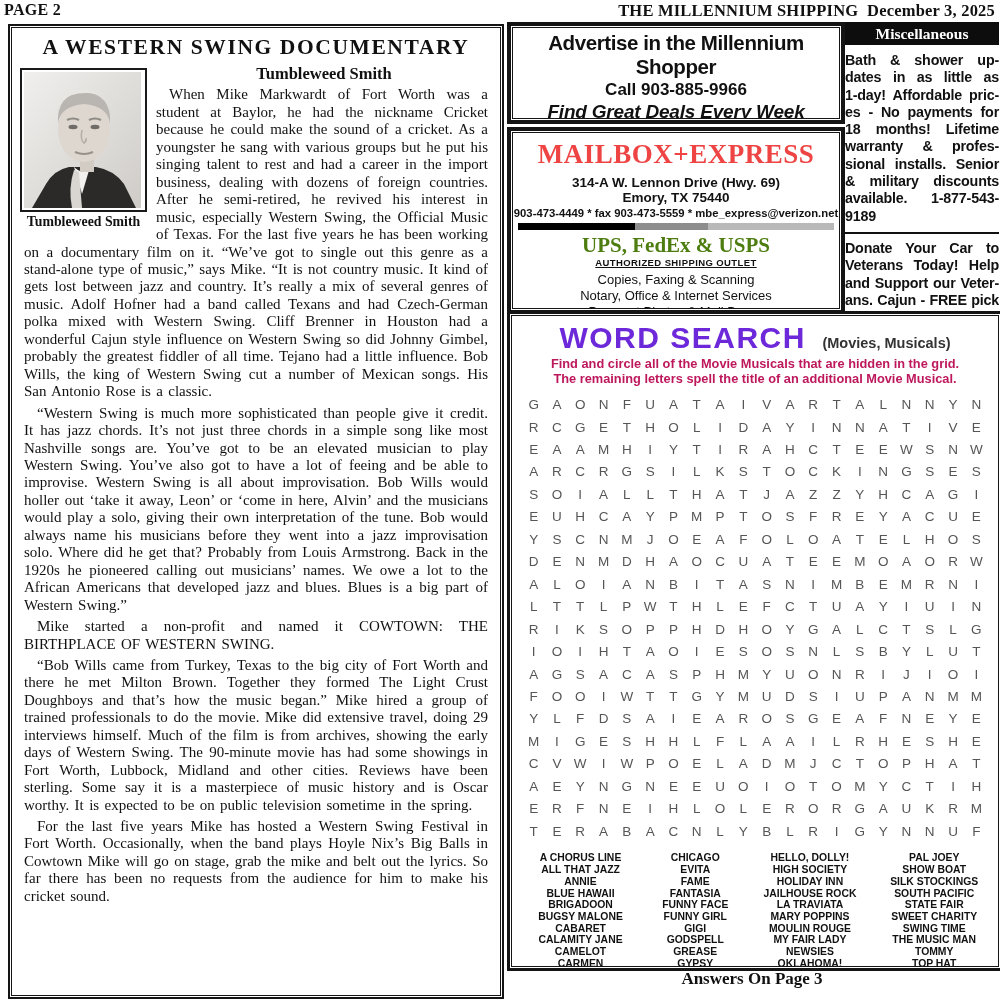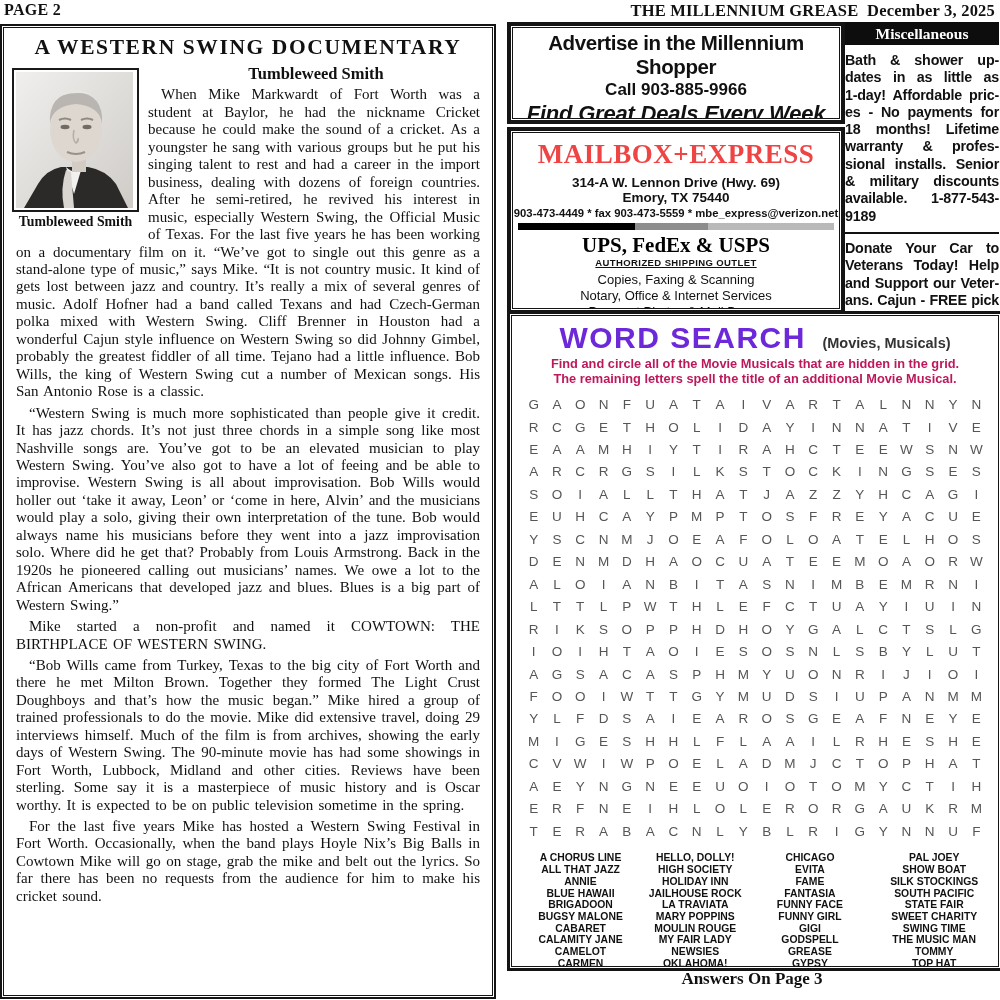--- a/index.html
+++ b/index.html
@@ -9,49 +9,49 @@
   
   .hdr{position:absolute;top:1px;left:4px;right:4px;height:20px;font-weight:bold;}
   .hdr-left{position:absolute;left:0;top:0;font-size:16px;letter-spacing:.3px;}
   .hdr-right{position:absolute;right:1px;top:0;font-size:16.5px;letter-spacing:.2px;white-space:nowrap;}
 
   
   .dbl{position:absolute;background:#fff;border:3px solid #141414;}
   .dbl-inner{position:absolute;inset:1px;border:1px solid #141414;overflow:hidden;}
 
   
-  .article{left:0;top:24px;width:492px;height:971px;border-width:2px;}
+  .article{left:8px;top:24px;width:492px;height:971px;border-width:2px;}
   .art-pad{padding:5px 8px 4px 8px;}
   .art-title{text-align:center;font-weight:bold;font-size:21.5px;letter-spacing:1.6px;margin:2px 0 5px 0;}
   .art-flow{font-size:15px;line-height:17.45px;text-align:justify;word-spacing:1.6px;}
   .photoblock{float:left;width:127px;margin:3px 9px 0 0;}
   .photoframe{border:2px solid #1a1a1a;background:#fff;padding:2px;}
   .photoframe svg{display:block;width:117px;height:136px;}
   .photocap{text-align:center;font-weight:bold;font-size:13.8px;margin-top:1px;word-spacing:0;}
   .byline{text-align:center;font-weight:bold;font-size:16.5px;margin:1px 0 2px 0;word-spacing:0;}
   .art-flow p{margin:4px;text-indent:13px;}
 
   
   .advertise{left:507px;top:22px;width:330px;height:94px;border-width:4px;}
   .advertise .dbl-inner{text-align:center;font-family:"Liberation Sans",sans-serif;}
   .adv-1{font-size:20.5px;font-weight:900;letter-spacing:-.4px;margin-top:3px;}
   .adv-2{font-size:17px;font-weight:bold;margin-top:1px;}
-  .adv-3{font-size:22px;font-weight:bold;font-style:italic;margin-top:1px;letter-spacing:-.2px;}
+  .adv-3{font-size:19px;font-weight:bold;font-style:italic;margin-top:1px;letter-spacing:-.2px;}
 
   
   .mailbox{left:507px;top:127px;width:330px;height:179px;border-width:4px;}
   .mailbox .dbl-inner{text-align:center;font-family:"Liberation Sans",sans-serif;}
   .mbx-name{font-family:"Liberation Serif",serif;font-weight:bold;font-size:27px;color:#ef4444;
             letter-spacing:.5px;margin-top:6px;}
   .mbx-a1{font-size:13.5px;font-weight:bold;margin-top:5px;}
   .mbx-a2{font-size:13.5px;font-weight:bold;}
   .mbx-contact{font-size:11.3px;font-weight:bold;margin-top:2px;}
   .mbx-bar{height:7px;margin:4px 5px 3px 5px;
            background:linear-gradient(to right,#000 0 37%,#8d8d8d 37% 60%,#b9b9b9 60%);}
-  .mbx-ups{font-family:"Liberation Serif",serif;font-weight:bold;font-size:21px;color:#000000;}
+  .mbx-ups{font-family:"Liberation Serif",serif;font-weight:bold;font-size:21px;color:#4d7c0f;}
   .mbx-auth{font-size:9.5px;font-weight:bold;text-decoration:underline;letter-spacing:.4px;margin-top:-1px;}
   .mbx-svc{font-size:13px;line-height:16px;margin-top:4px;}
 
   
   .classifieds{position:absolute;left:845px;top:22px;width:154px;font-family:"Liberation Sans",sans-serif;}
   .clf-hdr{background:#0d0d0d;color:#fff;text-align:center;font-family:"Liberation Serif",serif;
            font-weight:bold;font-size:15.5px;height:23px;line-height:23px;}
   .clf-body{margin-top:7px;}
   .clad{font-size:14.3px;font-weight:bold;line-height:17.3px;letter-spacing:-.2px;}
   .clad-line{text-align:justify;text-align-last:justify;}
@@ -78,21 +78,21 @@
   .answers{position:absolute;left:507px;top:969px;width:490px;text-align:center;
            font-weight:bold;font-size:17px;font-family:"Liberation Serif",serif;}
 </style>
 </head>
 <body>
 
 <div class="page">
 
   <div class="hdr">
     <span class="hdr-left">PAGE 2</span>
-    <span class="hdr-right"><span>THE MILLENNIUM GREASE</span>&nbsp; <span>December 3, 2025</span></span>
+    <span class="hdr-right"><span>THE MILLENNIUM SHIPPING</span>&nbsp; <span>December 3, 2025</span></span>
   </div>
 
   <section class="dbl article">
     <div class="dbl-inner">
       <div class="art-pad">
         <div class="art-title">A WESTERN SWING DOCUMENTARY</div>
         <div class="art-flow">
           <div class="photoblock">
             <div class="photoframe">
               <svg viewBox="0 0 117 136" xmlns="http://www.w3.org/2000/svg">
@@ -604,42 +604,42 @@
               <div class="ws-word">ANNIE</div>
               <div class="ws-word">BLUE HAWAII</div>
               <div class="ws-word">BRIGADOON</div>
               <div class="ws-word">BUGSY MALONE</div>
               <div class="ws-word">CABARET</div>
               <div class="ws-word">CALAMITY JANE</div>
               <div class="ws-word">CAMELOT</div>
               <div class="ws-word">CARMEN</div>
             </div>
             <div class="ws-col">
+              <div class="ws-word">CHICAGO</div>
+              <div class="ws-word">EVITA</div>
+              <div class="ws-word">FAME</div>
+              <div class="ws-word">FANTASIA</div>
+              <div class="ws-word">FUNNY FACE</div>
+              <div class="ws-word">FUNNY GIRL</div>
+              <div class="ws-word">GIGI</div>
+              <div class="ws-word">GODSPELL</div>
+              <div class="ws-word">GREASE</div>
+              <div class="ws-word">GYPSY</div>
+            </div>
+            <div class="ws-col">
               <div class="ws-word">HELLO, DOLLY!</div>
               <div class="ws-word">HIGH SOCIETY</div>
               <div class="ws-word">HOLIDAY INN</div>
               <div class="ws-word">JAILHOUSE ROCK</div>
               <div class="ws-word">LA TRAVIATA</div>
               <div class="ws-word">MARY POPPINS</div>
               <div class="ws-word">MOULIN ROUGE</div>
               <div class="ws-word">MY FAIR LADY</div>
               <div class="ws-word">NEWSIES</div>
               <div class="ws-word">OKLAHOMA!</div>
-            </div>
-            <div class="ws-col">
-              <div class="ws-word">CHICAGO</div>
-              <div class="ws-word">EVITA</div>
-              <div class="ws-word">FAME</div>
-              <div class="ws-word">FANTASIA</div>
-              <div class="ws-word">FUNNY FACE</div>
-              <div class="ws-word">FUNNY GIRL</div>
-              <div class="ws-word">GIGI</div>
-              <div class="ws-word">GODSPELL</div>
-              <div class="ws-word">GREASE</div>
-              <div class="ws-word">GYPSY</div>
             </div>
             <div class="ws-col">
               <div class="ws-word">PAL JOEY</div>
               <div class="ws-word">SHOW BOAT</div>
               <div class="ws-word">SILK STOCKINGS</div>
               <div class="ws-word">SOUTH PACIFIC</div>
               <div class="ws-word">STATE FAIR</div>
               <div class="ws-word">SWEET CHARITY</div>
               <div class="ws-word">SWING TIME</div>
               <div class="ws-word">THE MUSIC MAN</div>

